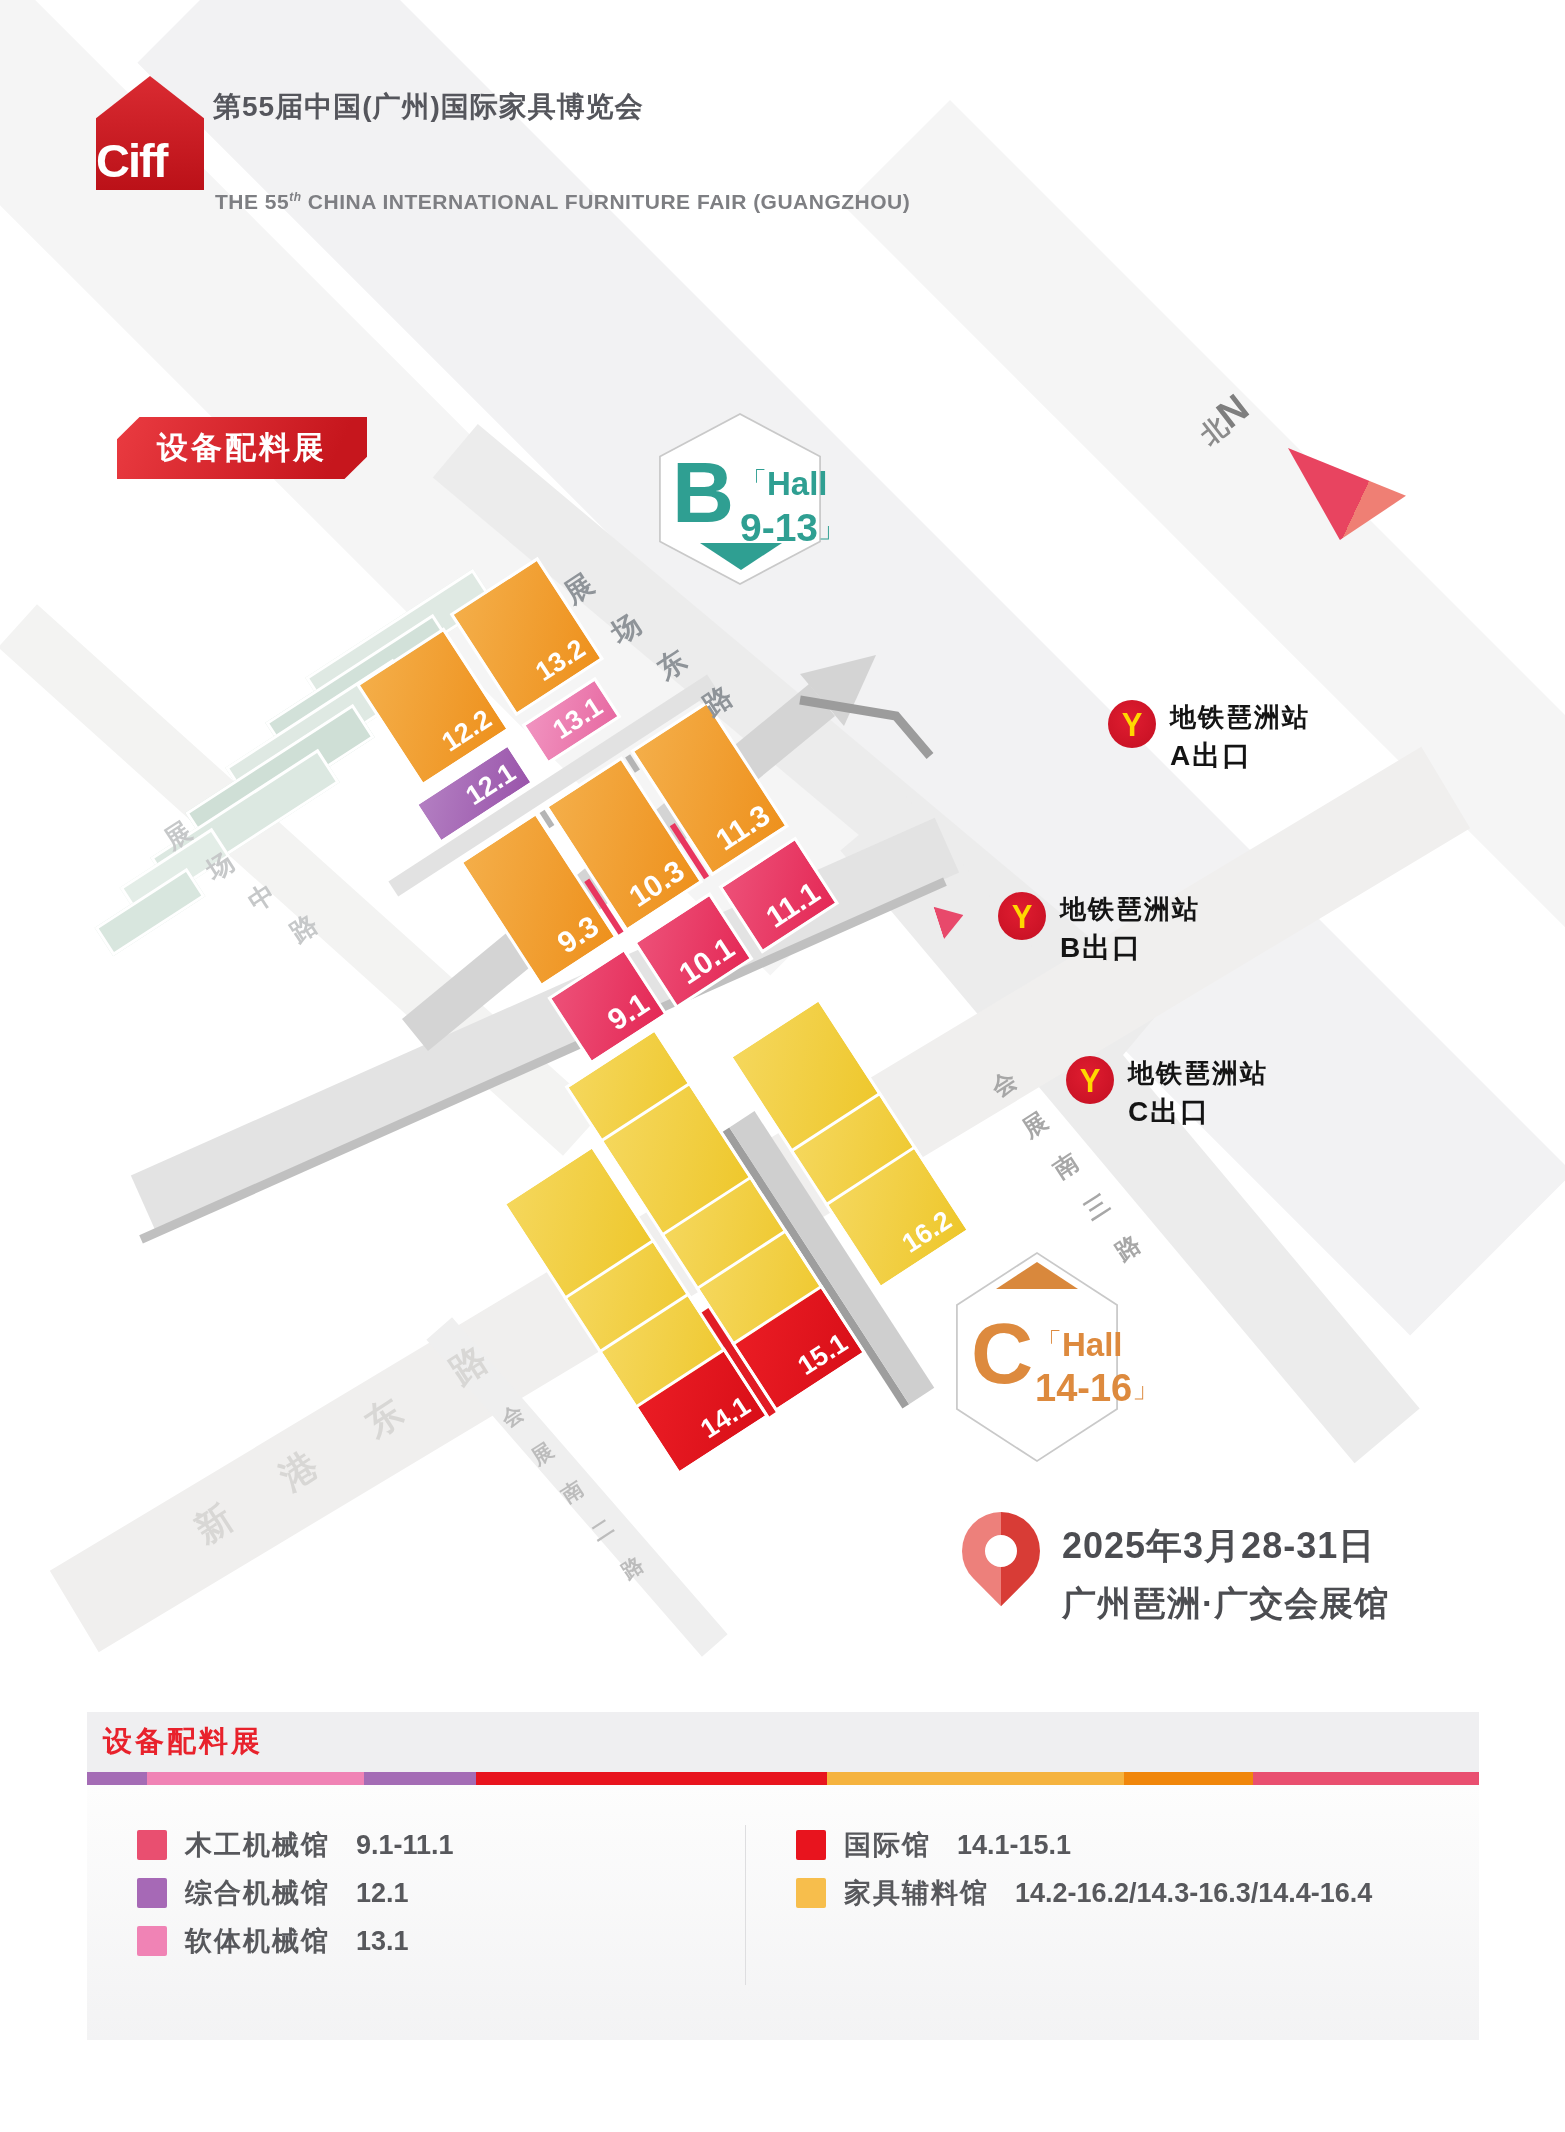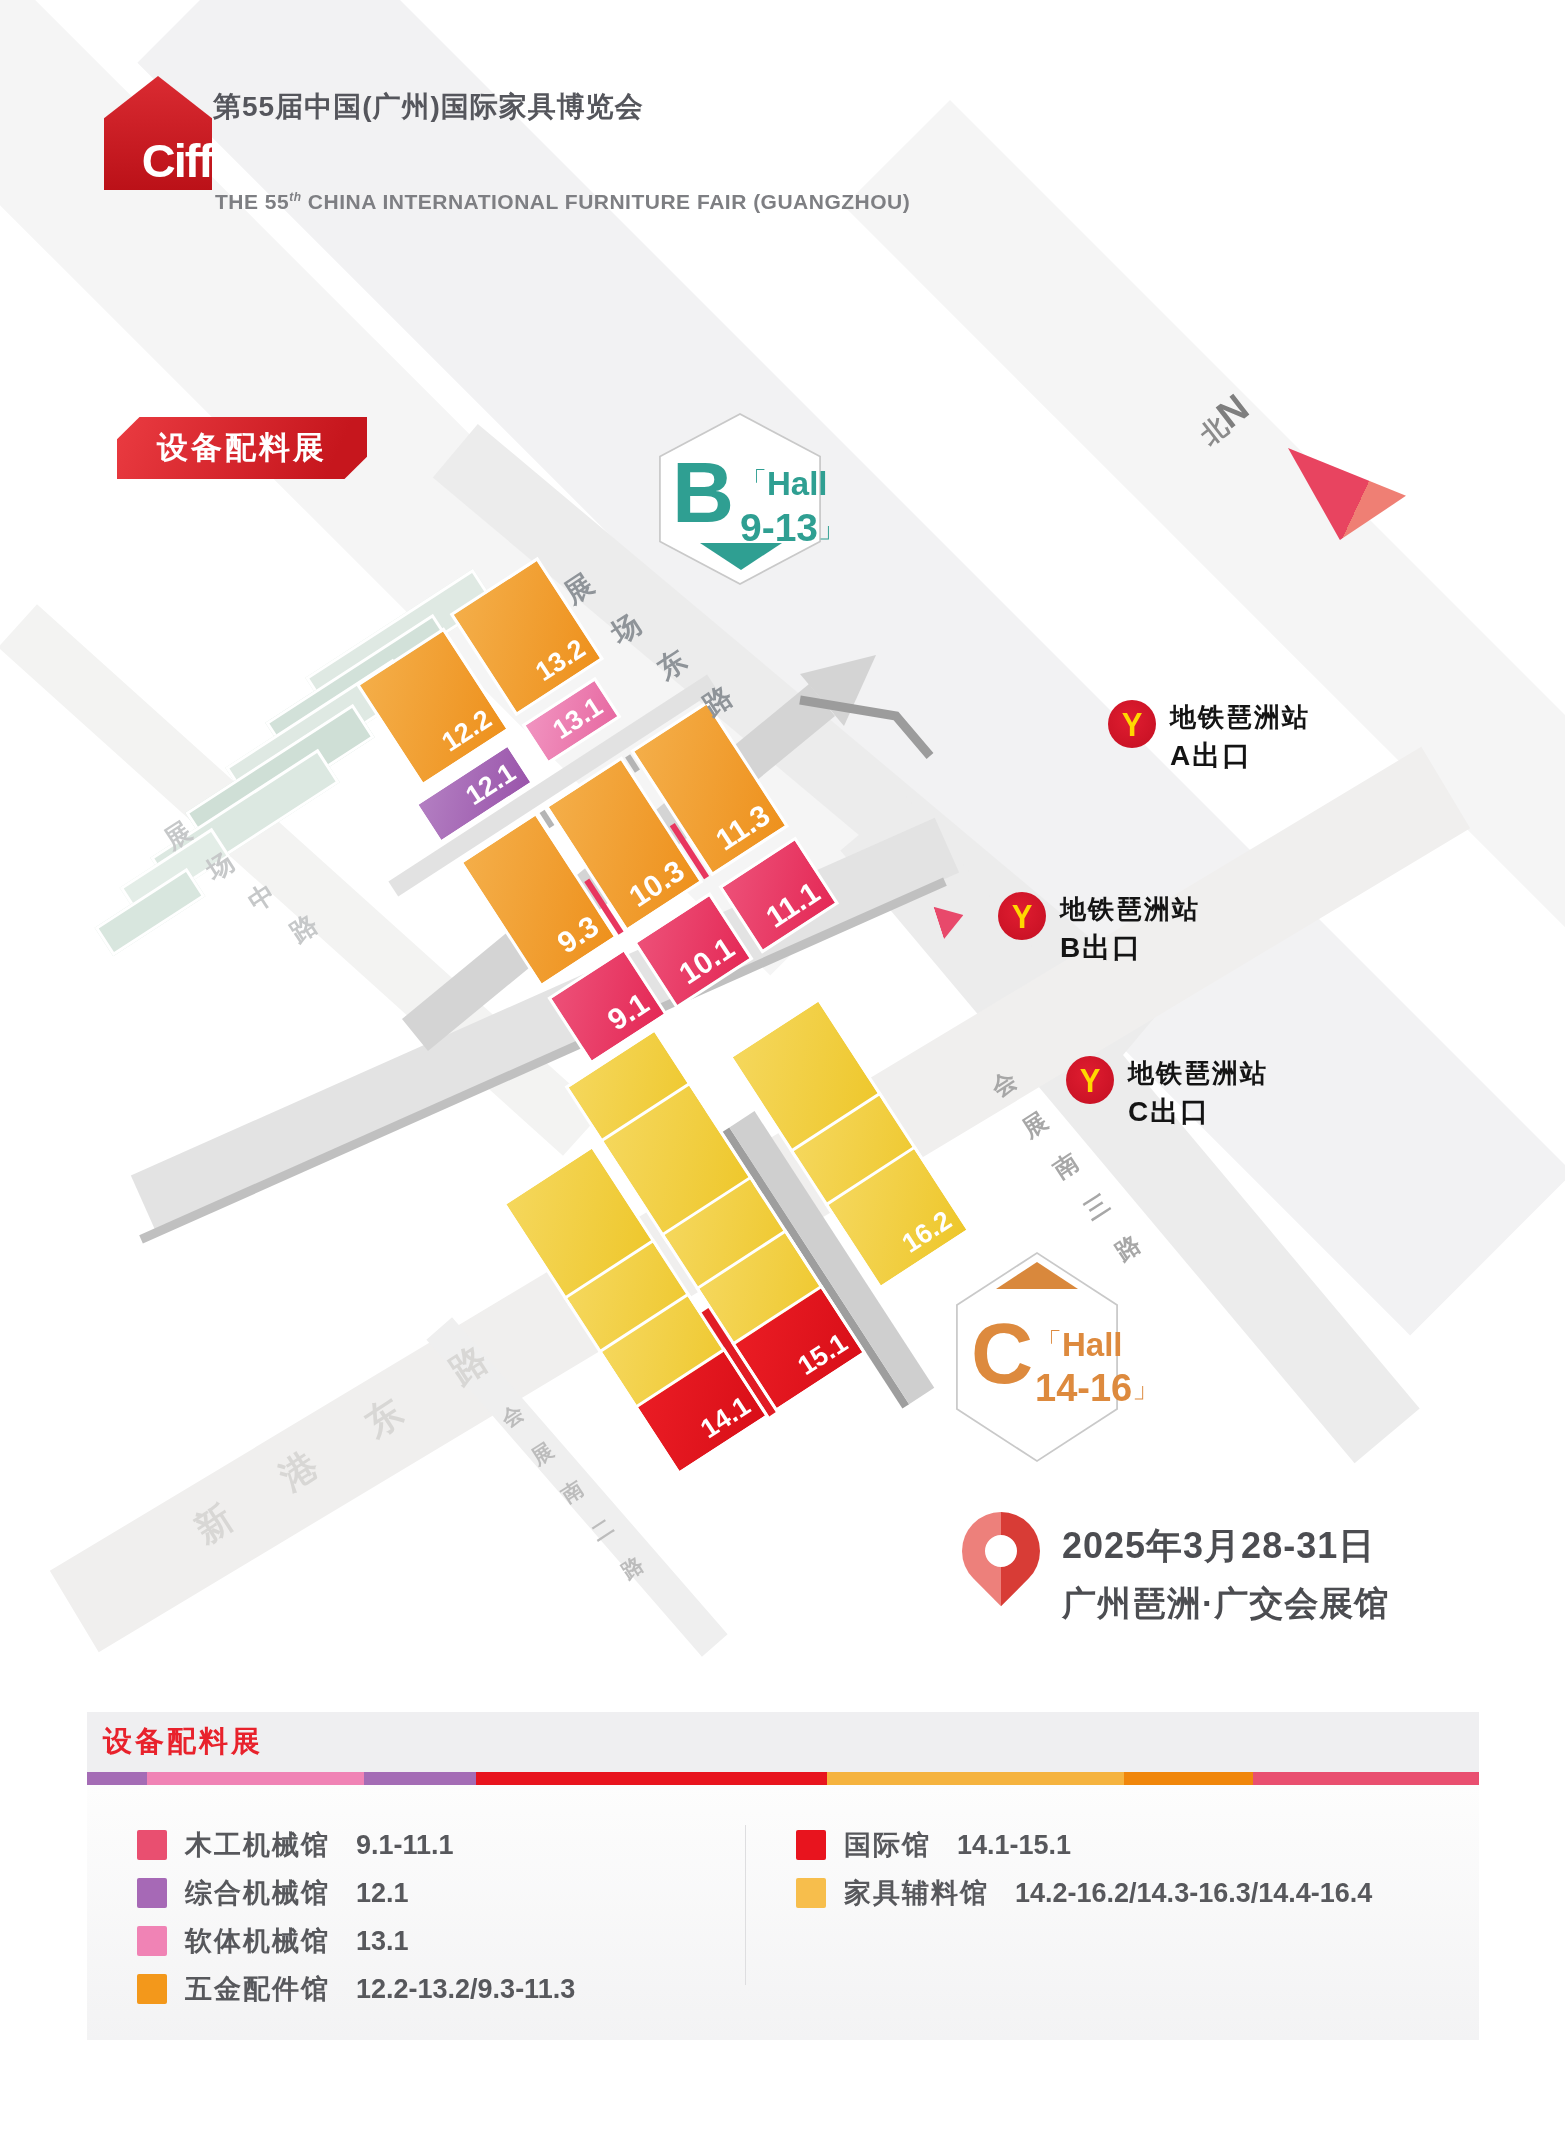--- a/index.html
+++ b/index.html
@@ -7,24 +7,24 @@
     width:1565px;height:2132px;position:relative;overflow:hidden;background:#ffffff;
     font-family:"Liberation Sans", sans-serif;color:#55565c;
   }
   .abs{position:absolute;}
   
   .wm{position:absolute;background:#f5f5f5;z-index:1;}
   .wm2{background:#f2f2f3;}
   
   #header{position:absolute;left:0;top:0;width:100%;height:260px;z-index:20;}
   #logo{
-    position:absolute;left:104px;top:76px;width:108px;height:114px;
+    position:absolute;left:96px;top:76px;width:108px;height:114px;
     background:linear-gradient(180deg,#da2b32,#bb1118);
     clip-path:polygon(50% 0,100% 37%,100% 100%,0 100%,0 37%);
-    display:flex;align-items:flex-end;justify-content:flex-end;
+    display:flex;align-items:flex-end;justify-content:flex-start;
   }
   #logo span{color:#fff;font-weight:bold;font-size:47px;letter-spacing:-2px;line-height:1;padding-bottom:6px;}
   #main-title{position:absolute;left:213px;top:88px;font-size:28px;font-weight:bold;color:#55565c;letter-spacing:1px;white-space:nowrap;}
   #sub-title{position:absolute;left:215px;top:190px;font-size:21px;font-weight:bold;color:#7e7f83;letter-spacing:.5px;white-space:nowrap;}
   #sub-title sup{font-size:12px;font-style:italic;}
   
   #expo-badge{
     position:absolute;left:117px;top:417px;width:250px;height:62px;z-index:22;
     background:linear-gradient(115deg,#ea3b41,#c6161d 85%);
     clip-path:polygon(0 36%,9% 0,100% 0,100% 64%,91% 100%,0 100%);
@@ -337,25 +337,20 @@
       <div class="lg-row">
         <div class="lg-swatch" style="background: rgb(166, 105, 182);"></div>
         <div class="lg-label">综合机械馆</div>
         <div class="lg-range">12.1</div>
       </div>
       <div class="lg-row">
         <div class="lg-swatch" style="background: rgb(240, 131, 181);"></div>
         <div class="lg-label">软体机械馆</div>
         <div class="lg-range">13.1</div>
       </div>
-      <div class="lg-row">
-        <div class="lg-swatch" style="background: rgb(243, 152, 27);"></div>
-        <div class="lg-label">五金配件馆</div>
-        <div class="lg-range">12.2-13.2/9.3-11.3</div>
-      </div>
     </div>
     <div id="lg-divider"></div>
     <div class="lg-col" style="left:709px;">
       <div class="lg-row">
         <div class="lg-swatch" style="background: rgb(232, 20, 30);"></div>
         <div class="lg-label">国际馆</div>
         <div class="lg-range">14.1-15.1</div>
       </div>
       <div class="lg-row">
         <div class="lg-swatch" style="background: rgb(247, 190, 76);"></div>

